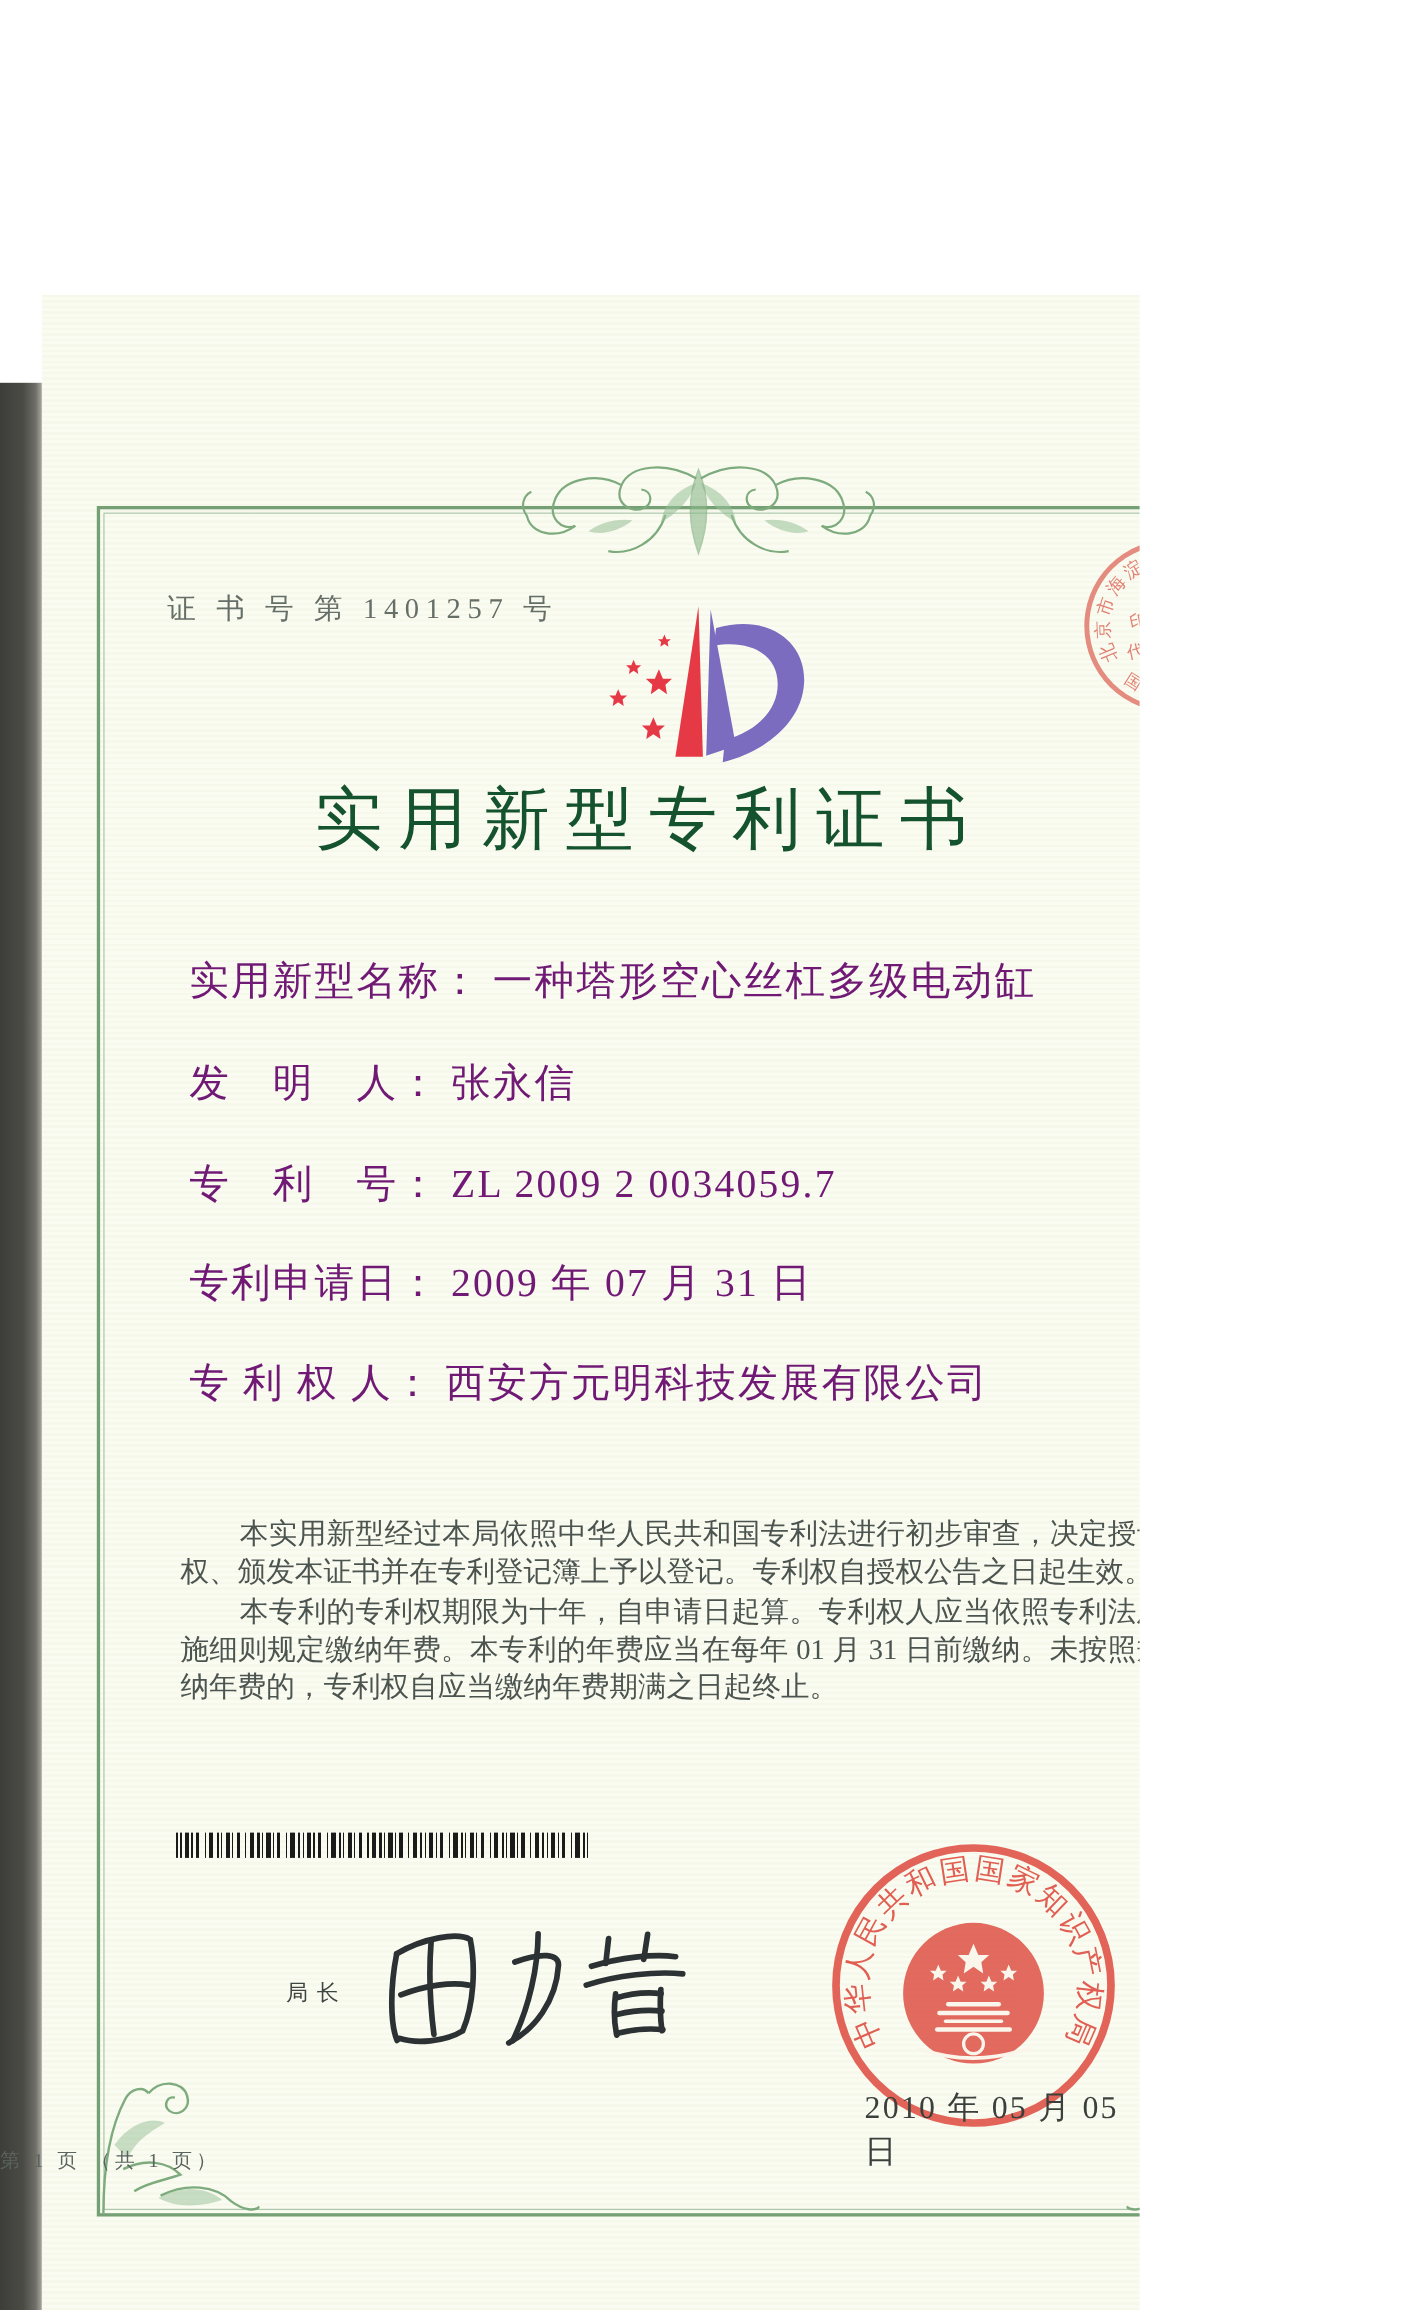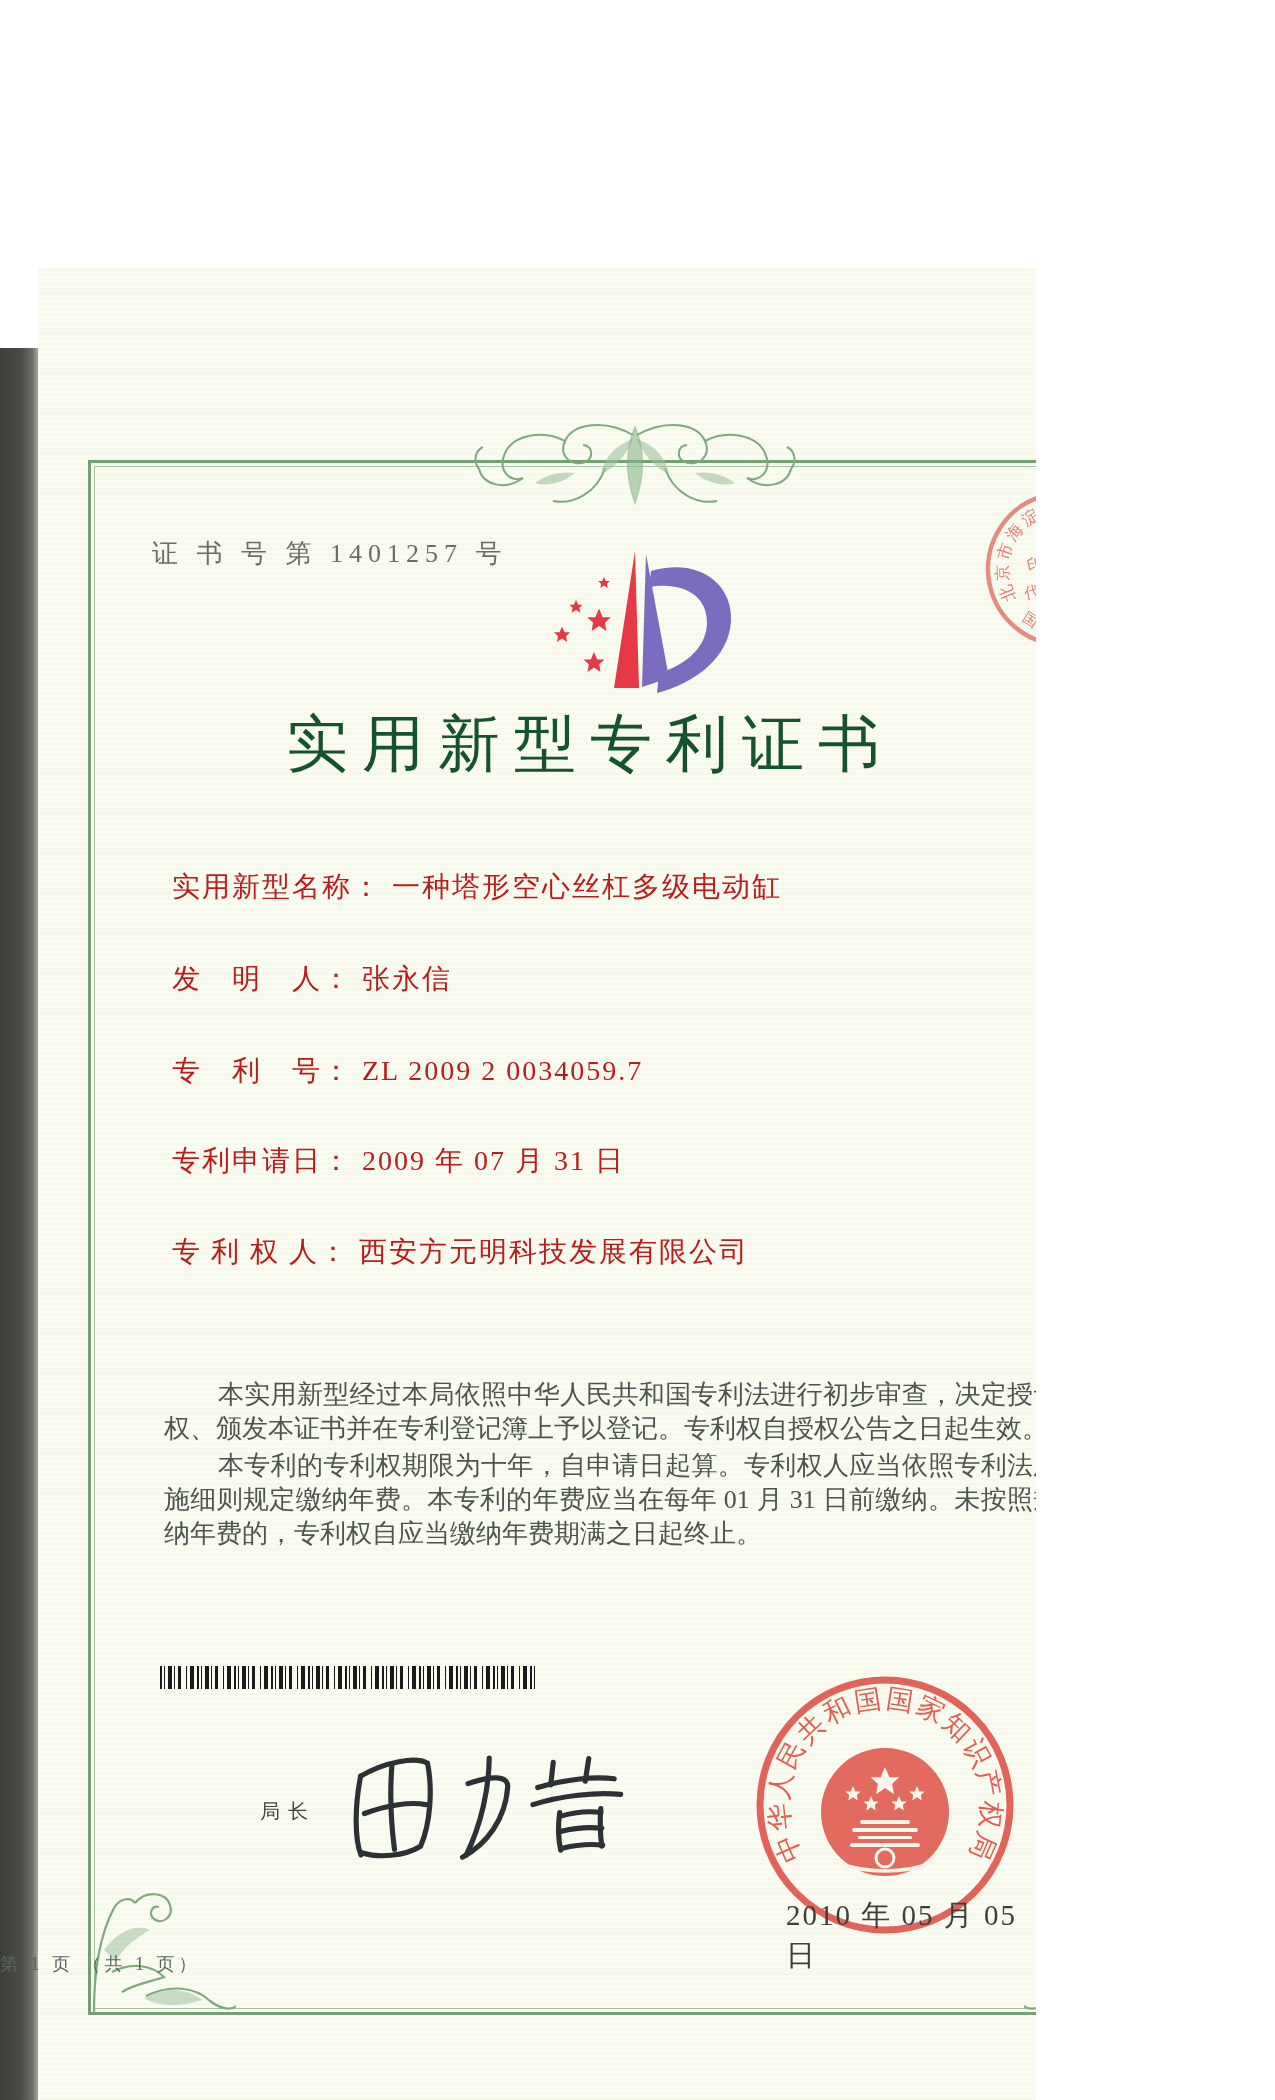--- a/index.html
+++ b/index.html
@@ -17,21 +17,21 @@
   .frame::before{content:"";position:absolute;inset:3px;border:1px solid #a3c4a3;}
   
   .orn-top{position:absolute;left:455px;top:413px;width:360px;height:100px;}
   .orn-bl{position:absolute;left:86px;top:1880px;width:150px;height:136px;}
   .orn-br{position:absolute;left:1024px;top:1880px;width:150px;height:136px;transform:scaleX(-1);}
   
   .cert-no{position:absolute;left:152px;top:536px;font-size:26px;letter-spacing:6px;color:#666e68;}
   .logo{position:absolute;left:542px;top:545px;width:195px;height:150px;}
   .title{position:absolute;left:0;top:702px;width:1180px;text-align:center;
          font-size:62px;letter-spacing:14px;font-weight:500;color:#14532d;}
-  .field{position:absolute;left:172px;font-size:28px;letter-spacing:2px;color:#b91c1c;white-space:nowrap;}
+  .field{position:absolute;left:172px;font-size:36px;letter-spacing:2px;color:#701a75;white-space:nowrap;}
   .field .lab{margin-right:10px;}
   .legal{position:absolute;left:164px;top:1378px;width:952px;font-size:26px;line-height:34px;
          text-align:justify;color:#4c5450;}
   .legal p{margin:0 4px 3px 0;text-indent:54px;}
   .barcode{position:absolute;left:160px;top:1666px;width:378px;height:23px;
     background-image:repeating-linear-gradient(90deg,
       #1a1a1a 0 2px,transparent 2px 4px,#1a1a1a 4px 5px,transparent 5px 8px,
       #1a1a1a 8px 12px,transparent 12px 14px,#1a1a1a 14px 15px,transparent 15px 18px,
       #1a1a1a 18px 21px,transparent 21px 26px,#1a1a1a 26px 27px,transparent 27px 30px,
       #1a1a1a 30px 34px,transparent 34px 37px);}

